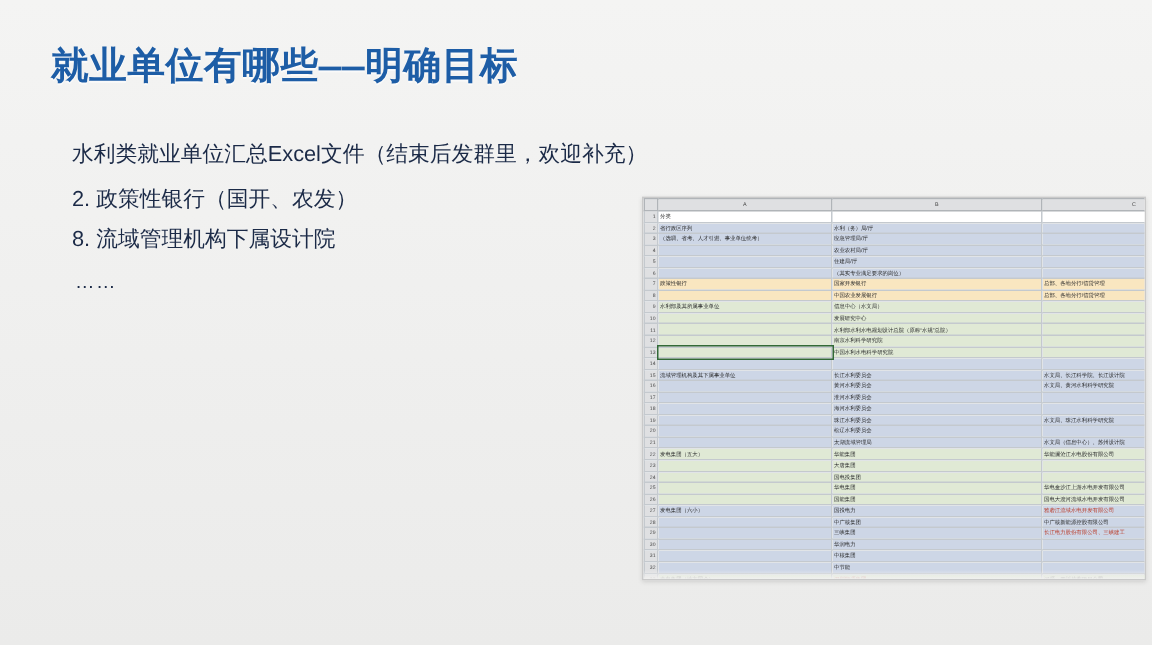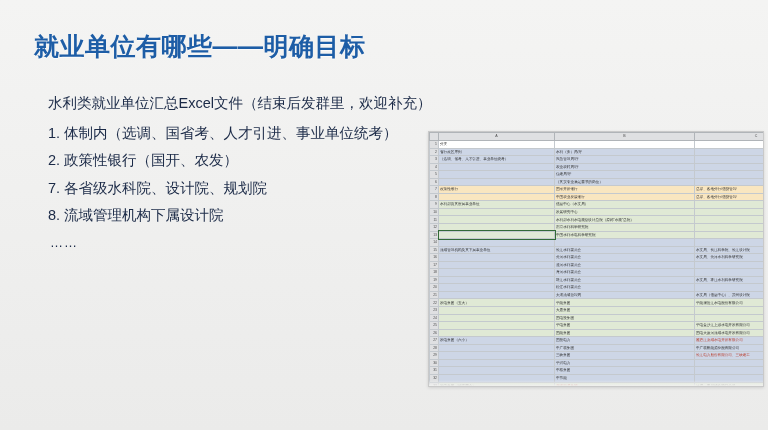--- a/index.html
+++ b/index.html
@@ -20,20 +20,21 @@
     width: 768px; height: 430px;
     background: linear-gradient(180deg,#f4f4f3 0%, #efefee 55%, #ebebea 100%);
   }
 
   
   #title-block {
     position: absolute;
     left: 34px;
     top: 32px;
     width: 500px;
+    font-family: Liberation Mono, monospace;
   }
   #title-text {
     font-size: 25px;
     font-weight: bold;
     color: #1d5da6;
     letter-spacing: 0.5px;
     line-height: 1.15;
     white-space: nowrap;
     text-shadow: 0 1px 0 rgba(255,255,255,0.6);
   }
@@ -144,23 +145,21 @@
 <body>
 
 <div id="slide">
 
   <div id="title-block">
     <div id="title-text">就业单位有哪些——明确目标</div>
   </div>
 
   <div id="content-list">
     <div class="line intro">水利类就业单位汇总Excel文件（结束后发群里，欢迎补充）</div>
-    <div class="line">1. 体制内（选调、国省考、人才引进、事业单位统考）</div>
     <div class="line">2. 政策性银行（国开、农发）</div>
-    <div class="line">7. 各省级水科院、设计院、规划院</div>
     <div class="line">8. 流域管理机构下属设计院</div>
     <div class="line ellipsis">……</div>
   </div>
 
   <div id="excel-image">
     <div id="excel-inner">
       <table class="sheet">
         <colgroup>
           <col class="c-idx">
             <col class="c-a">

